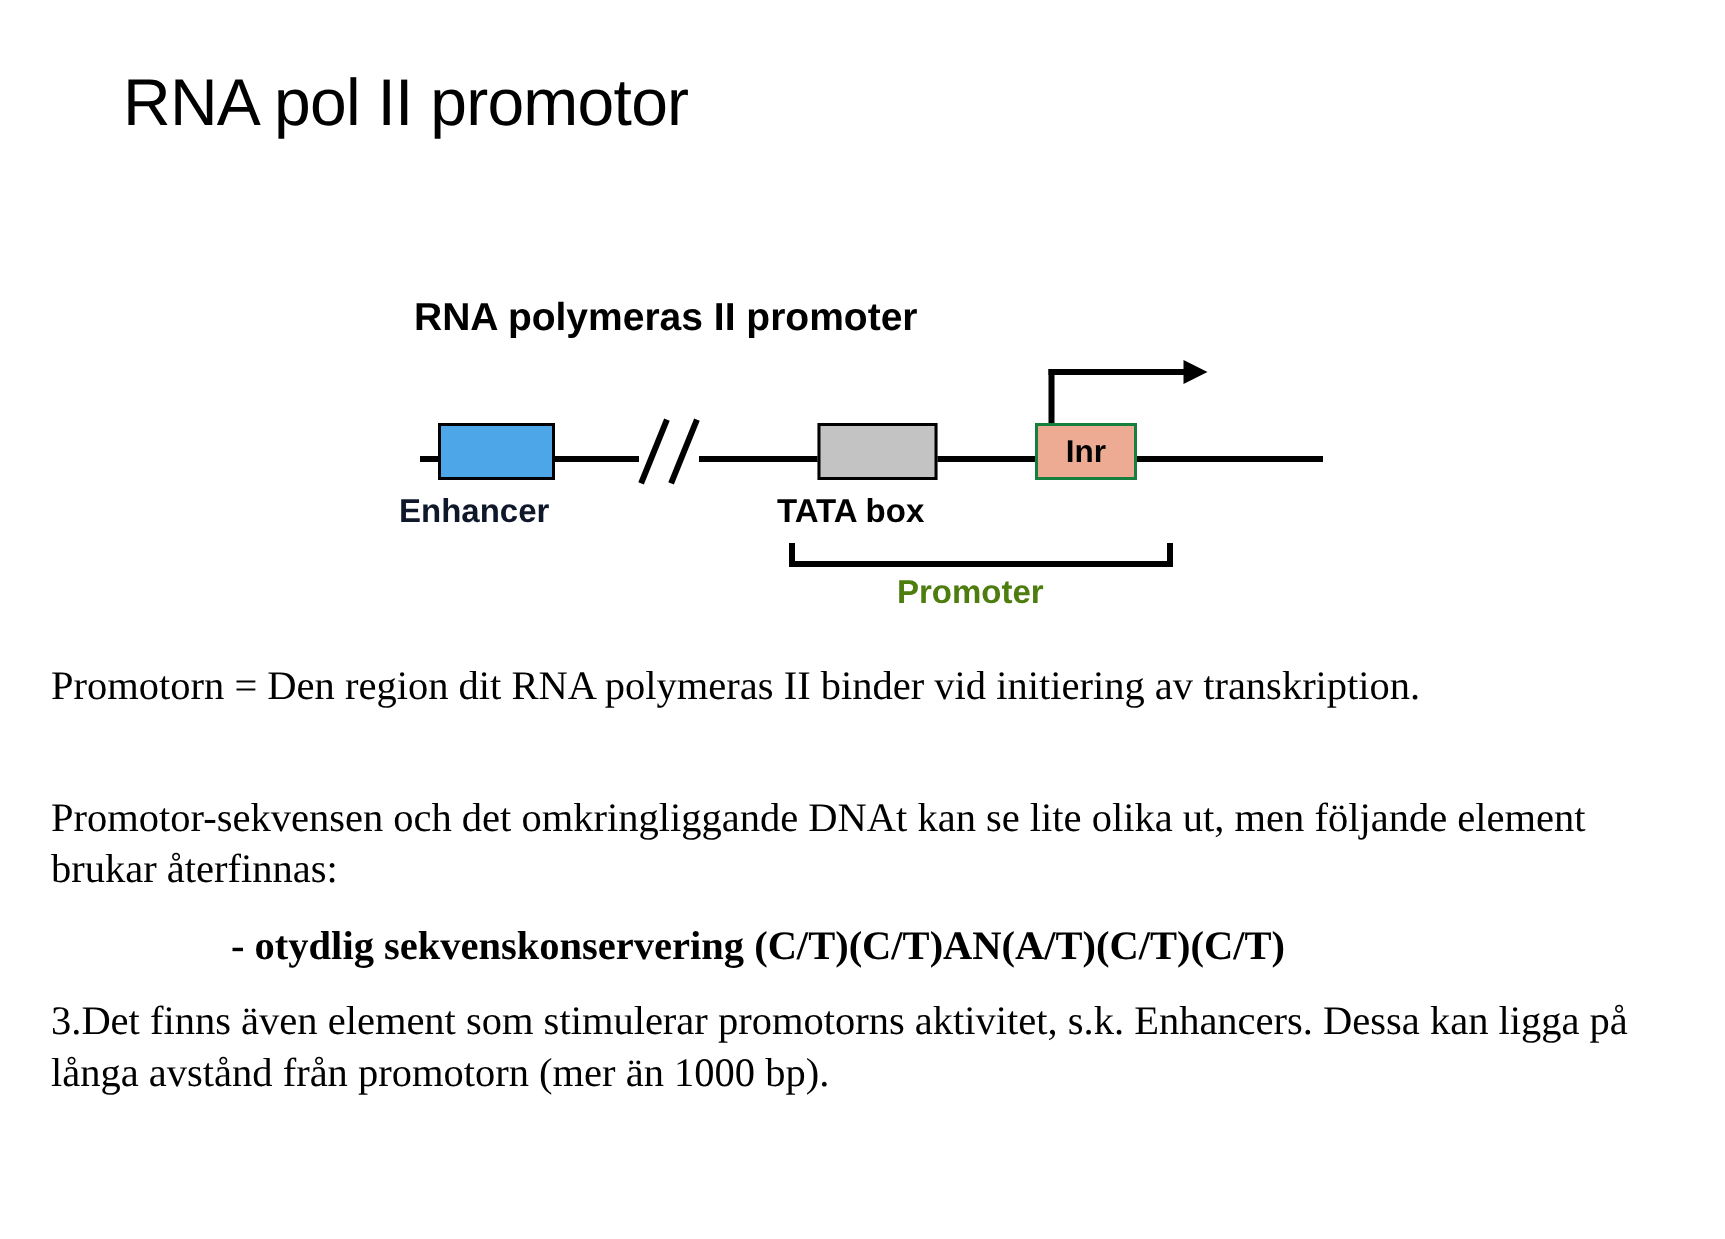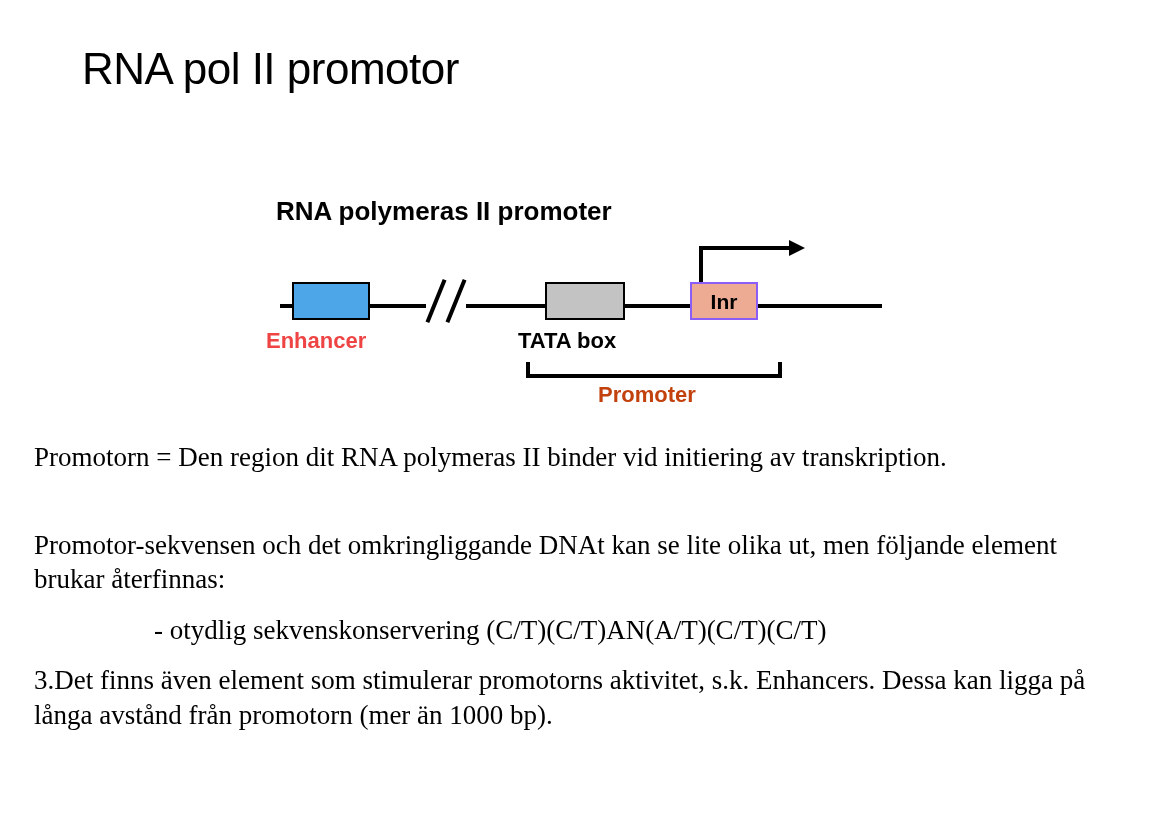--- a/index.html
+++ b/index.html
@@ -85,21 +85,21 @@
     box-sizing: border-box;
   }
 
   .inr-box {
     position: absolute;
     left: 432px;
     top: 86px;
     width: 68px;
     height: 38px;
     background: #edab93;
-    border: 2px solid #8b5cf6;
+    border: 2px solid #15803d;
     box-sizing: border-box;
     display: flex;
     align-items: center;
     justify-content: center;
   }
   .inr-label {
     font-family: "Liberation Sans", sans-serif;
     font-weight: bold;
     font-size: 21px;
     color: #000000;
@@ -154,21 +154,21 @@
     border-bottom: 8px solid transparent;
   }
 
   .label-enhancer {
     position: absolute;
     left: 8px;
     top: 132px;
     font-family: "Liberation Sans", sans-serif;
     font-weight: bold;
     font-size: 22px;
-    color: #ef4444;
+    color: #0f172a;
     white-space: nowrap;
   }
   .label-tata {
     position: absolute;
     left: 260px;
     top: 132px;
     font-family: "Liberation Sans", sans-serif;
     font-weight: bold;
     font-size: 22px;
     color: #000000;
@@ -201,21 +201,21 @@
   .bracket-tick.left { left: 0; }
   .bracket-tick.right { right: 0; }
 
   .label-promoter {
     position: absolute;
     left: 340px;
     top: 186px;
     font-family: "Liberation Sans", sans-serif;
     font-weight: bold;
     font-size: 22px;
-    color: #c2410c;
+    color: #4d7c0f;
     white-space: nowrap;
     text-align: right;
   }
 
   
   .body-text {
     position: absolute;
     left: 34px;
     top: 440px;
     width: 1090px;
@@ -229,20 +229,21 @@
   }
   .para.gap {
     margin-top: 53px;
   }
   .para.numbered {
     margin-bottom: 16px;
   }
   .indent-sub {
     margin: 16px 0 16px 0;
     padding-left: 120px;
+    font-weight: bold;
   }
 </style>
 </head>
 <body>
 
 <div class="slide">
 
   <div class="slide-title">RNA pol II promotor</div>
 
   <div class="figure">

